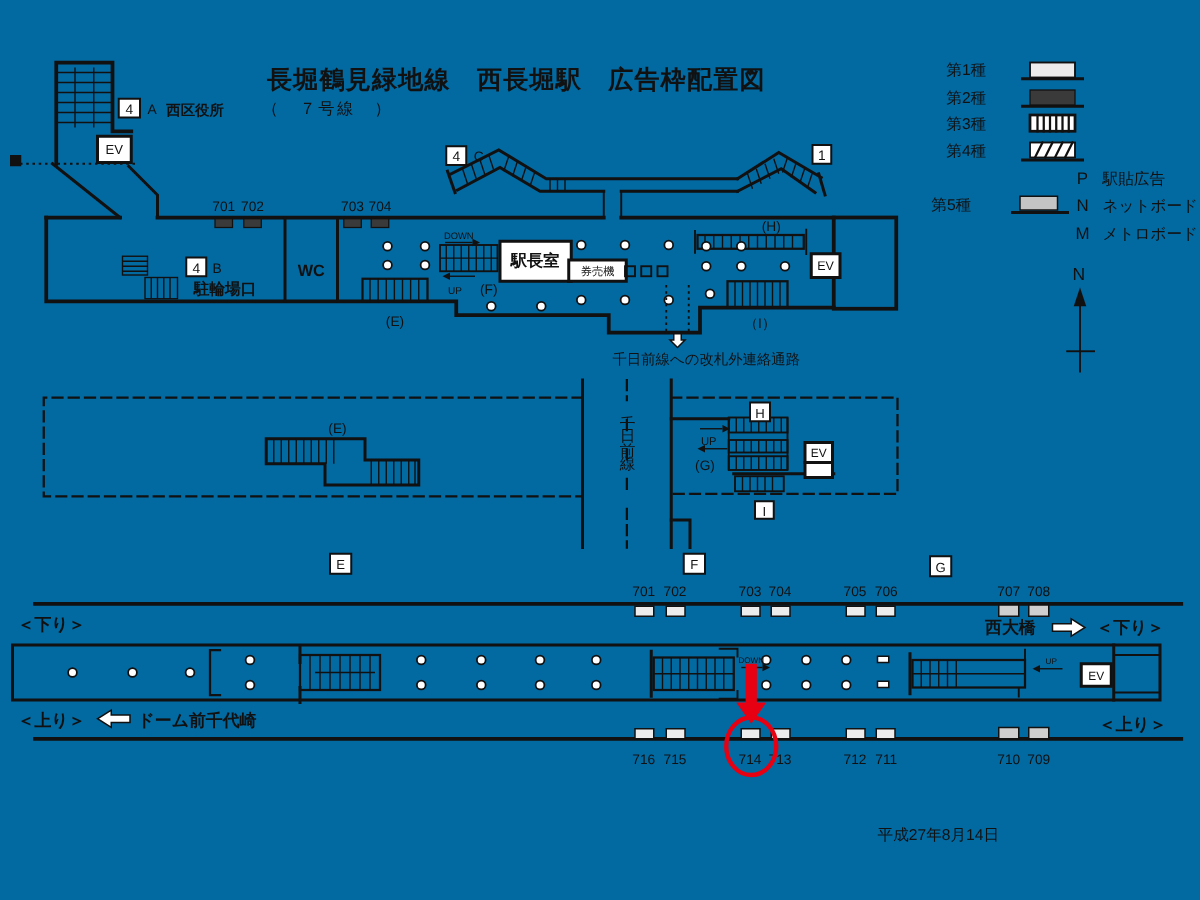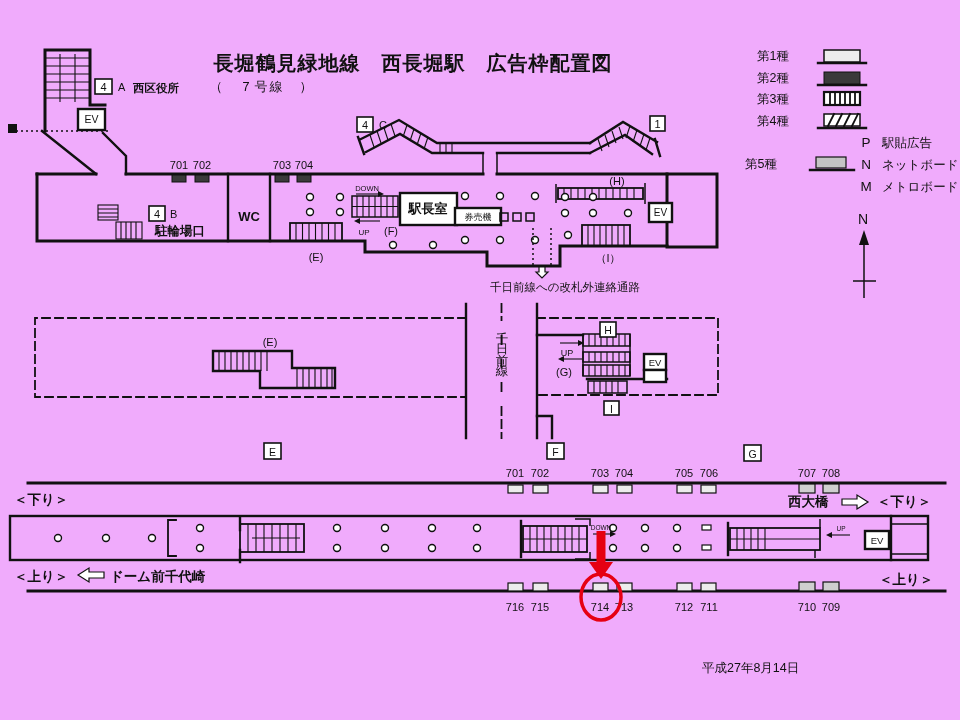--- a/index.html
+++ b/index.html
@@ -1,16 +1,16 @@
 <!DOCTYPE html>
 <html><head>
 <meta charset="utf-8">
 <style>
   html,body{margin:0;padding:0;background:#fff;}
-  .stage{width:960px;height:720px;position:relative;background:#f0abfc;overflow:hidden;}
+  .stage{width:960px;height:720px;position:relative;background:#0369a1;overflow:hidden;}
   svg{position:absolute;inset:0;}
   .t{font-family:"Liberation Sans","DejaVu Sans",sans-serif;fill:#111;}
   .b{font-weight:bold;}
   .mid{text-anchor:middle;}
   .w3{stroke:#111;stroke-width:3;fill:none;stroke-linecap:square;}
   .w25{stroke:#111;stroke-width:2.4;fill:none;stroke-linecap:square;}
   .w2{stroke:#111;stroke-width:1.8;fill:none;stroke-linecap:square;}
   .w15{stroke:#111;stroke-width:1.5;fill:none;}
   .w12{stroke:#111;stroke-width:1.1;fill:none;}
   .dash{stroke-dasharray:8 5;}

